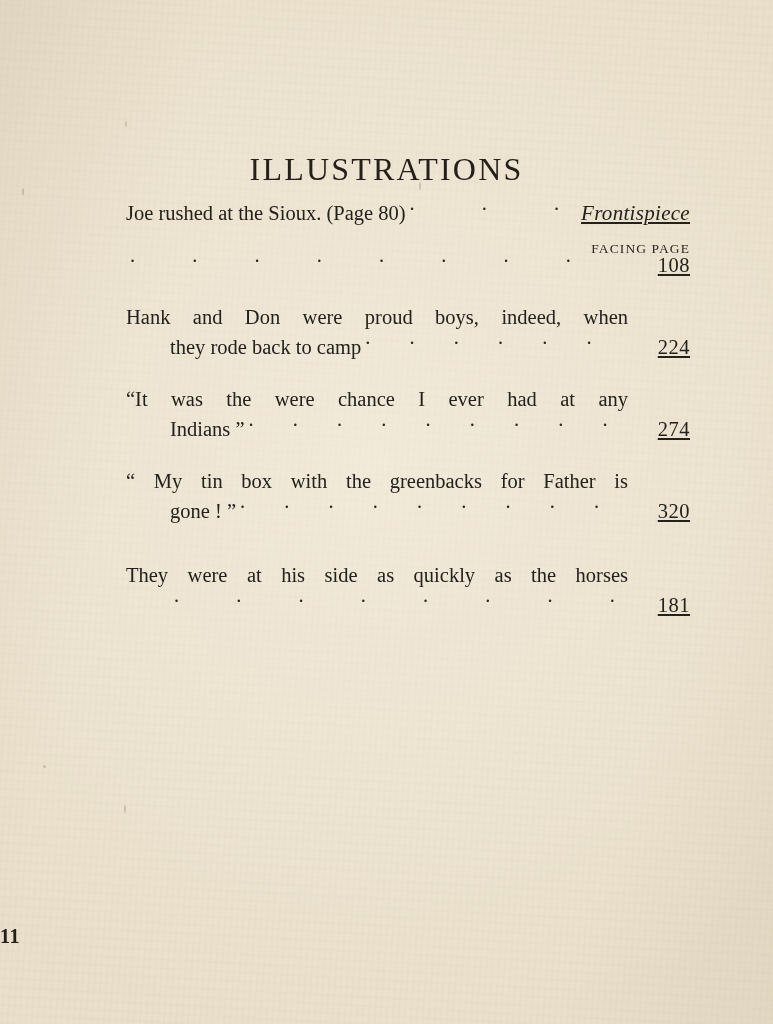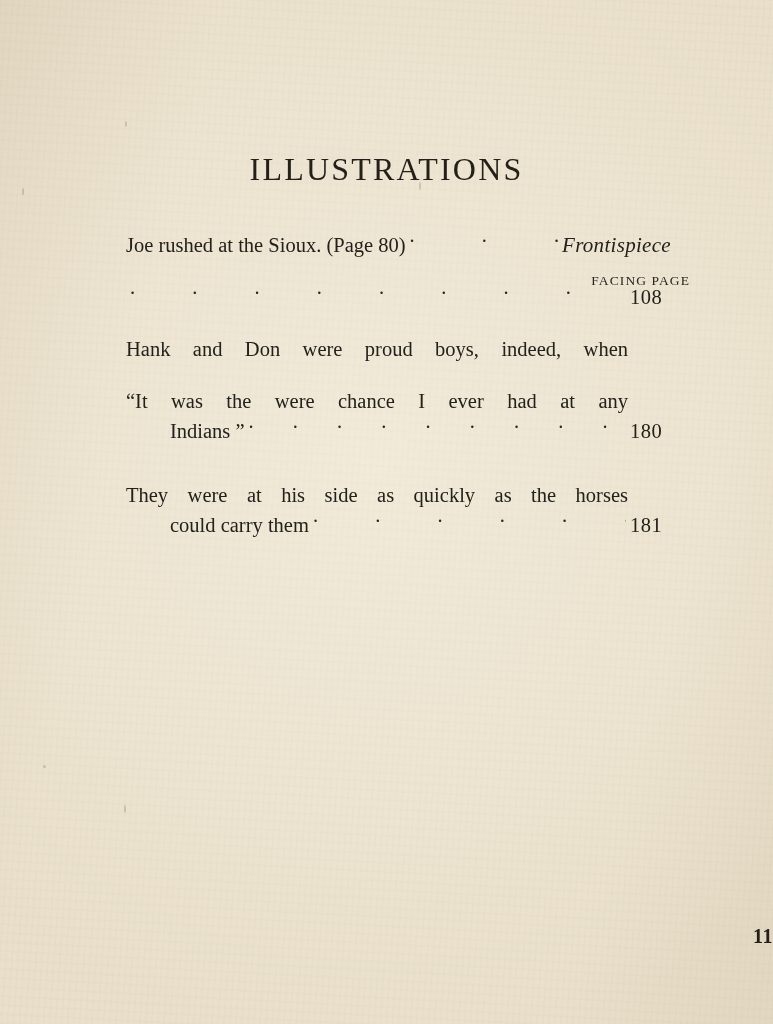--- a/index.html
+++ b/index.html
@@ -59,21 +59,20 @@
   .illus-list {
     position: absolute;
     left: 126px;
     top: 198px;
     width: 564px;
   }
 
   .entry {
     position: relative;
     margin-bottom: 18px;
-    margin-top: 32px;
   }
   .entry.tight { margin-bottom: 10px; }
 
   .line {
     position: relative;
     display: flex;
     align-items: baseline;
     font-size: 20.5px;
     line-height: 30px;
     white-space: nowrap;
@@ -115,22 +114,24 @@
     color: #2b2820;
     text-align: center;
     white-space: nowrap;
   }
   .leader.sparse::before { letter-spacing: 26px; }
   .leader.wide::before { letter-spacing: 31px; }
 
   .page-ref {
     flex: 0 0 auto;
     width: 60px;
+    text-align: right;
     font-size: 20.5px;
     letter-spacing: 0.5px;
+    text-decoration: underline;
   }
   .page-ref.frontis {
     font-style: italic;
     width: 128px;
     font-size: 21px;
     letter-spacing: 0.3px;
   }
 
   
   .folio-num {
@@ -143,24 +144,24 @@
     top: 43px;
     font-size: 13.5px;
     letter-spacing: 1.1px;
     font-weight: 400;
     color: #2a2620;
   }
 
   
   .folio {
     position: absolute;
-    left: 16px;
+    left: 0;
     right: 0;
     top: 925px;
-    text-align: right;
+    text-align: left;
     font-size: 20px;
     font-weight: 700;
     color: #241f19;
     letter-spacing: 0.5px;
   }
 </style>
 </head>
 <body>
 
 <div class="paper-texture"></div>
@@ -187,36 +188,48 @@
 
     <div class="entry" style="margin-top:22px;">
       <div class="line">
         <span class="leader sparse"></span>
         <span class="page-ref folio-num">108</span>
       </div>
     </div>
 
     <div class="entry" style="margin-top:22px;">
       <div class="line-justified">Hank and Don were proud boys, indeed, when</div>
+      <div class="line line-indent">
+        <span class="caption-text">they rode back to camp</span>
+        <span class="leader"></span>
+        <span class="page-ref folio-num">224</span>
+      </div>
     </div>
 
     <div class="entry" style="margin-top:22px;">
       <div class="line-justified">“It was the were chance I ever had at any</div>
       <div class="line line-indent">
         <span class="caption-text">Indians ”</span>
         <span class="leader"></span>
-        <span class="page-ref folio-num">180</span>
-      </div>
-    </div>
-
+        <span class="page-ref folio-num">274</span>
+      </div>
+    </div>
+
+    <div class="entry" style="margin-top:22px;">
+      <div class="line-justified">“ My tin box with the greenbacks for Father is</div>
+      <div class="line line-indent">
+        <span class="caption-text">gone ! ”</span>
+        <span class="leader"></span>
+        <span class="page-ref folio-num">320</span>
+      </div>
+    </div>
 
     <div class="entry" style="margin-top:34px;">
       <div class="line-justified">They were at his side as quickly as the horses</div>
       <div class="line line-indent">
-        <span class="caption-text">could carry them</span>
         <span class="leader sparse"></span>
         <span class="page-ref folio-num">181</span>
       </div>
     </div>
 
   </div>
 
   <div class="folio">11</div>
 
 </div>

